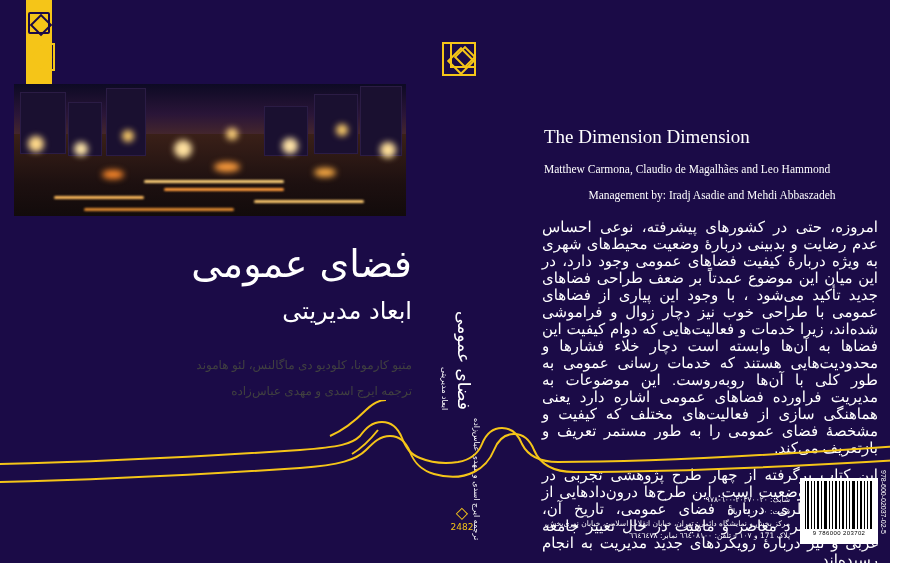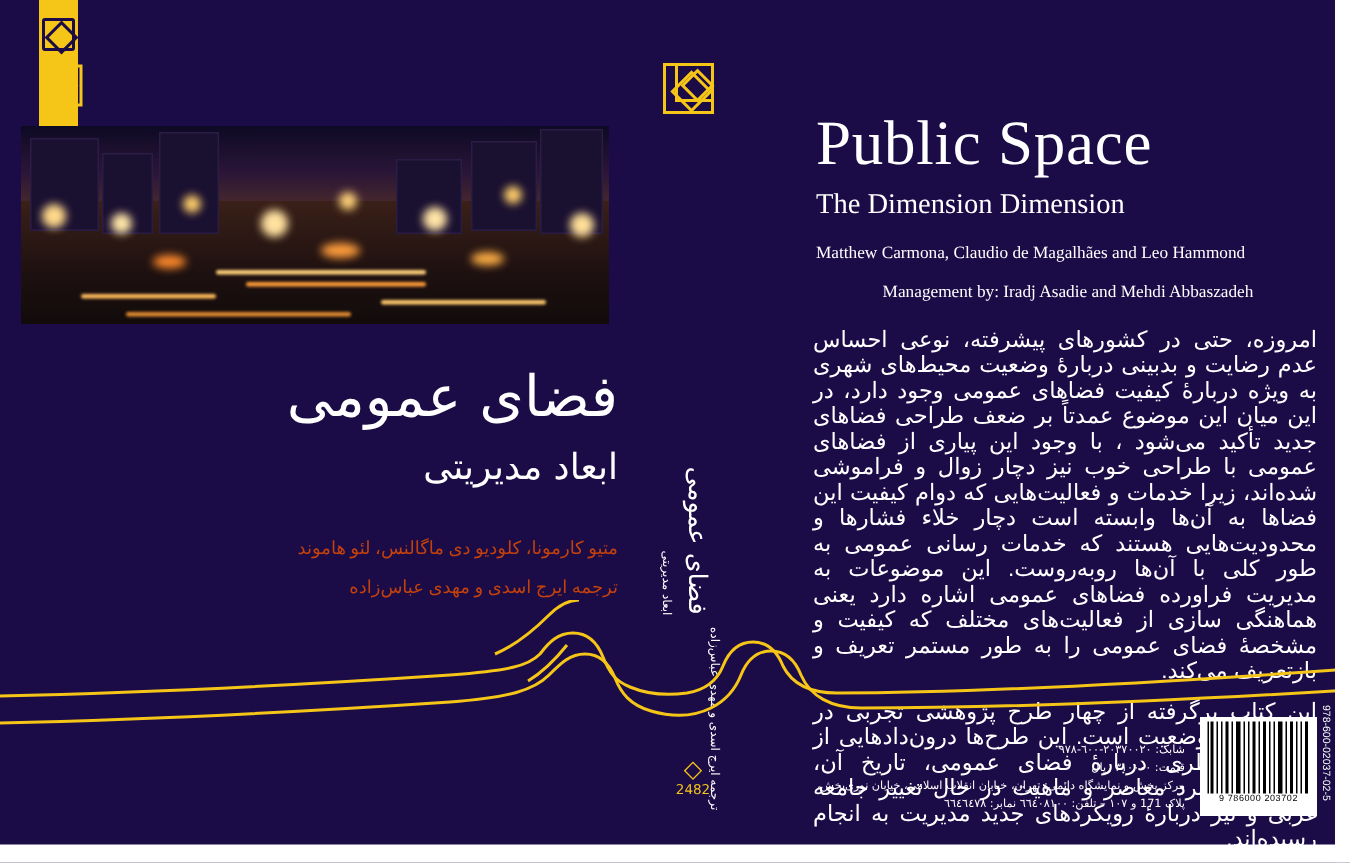--- a/index.html
+++ b/index.html
@@ -184,25 +184,25 @@
     font-size: 24px;
     line-height: 38px;
     margin-top: 2px;
   }
   .fa-authors {
     position: absolute;
     right: 20px;
     top: 352px;
     width: 396px;
     text-align: right;
-    color: #c2410c;
+    color: #404040;
     direction: rtl;
     font-size: 12px;
     line-height: 26px;
-    font-family: Liberation Serif, serif;
+    font-family: Liberation Sans, sans-serif;
   }
 
   
   .spine {
     position: absolute;
     left: 432px;
     top: 0;
     width: 62px;
     height: 563px;
   }
@@ -507,21 +507,20 @@
     <div class="spine-text-trans">ترجمه ایرج اسدی و مهدی عباس‌زاده</div>
   </div>
 
   <div class="front-cover">
 
     <div class="front-emblem">
       <div class="sq"></div>
       <div class="dia"></div>
     </div>
 
-    <div class="en-title">Public Space</div>
     <div class="en-subtitle">The Dimension Dimension</div>
     <div class="en-authors">Matthew Carmona, Claudio de Magalhães and Leo Hammond</div>
     <div class="en-translators">Management by: Iradj Asadie and Mehdi Abbaszadeh</div>
 
     <div class="fa-blurb">
       <p>امروزه، حتی در کشورهای پیشرفته، نوعی احساس عدم رضایت و بدبینی دربارهٔ وضعیت محیط‌های شهری به ویژه دربارهٔ کیفیت فضاهای عمومی وجود دارد، در این میان این موضوع عمدتاً بر ضعف طراحی فضاهای جدید تأکید می‌شود ، با وجود این پیاری از فضاهای عمومی با طراحی خوب نیز دچار زوال و فراموشی شده‌اند، زیرا خدمات و فعالیت‌هایی که دوام کیفیت این فضاها به آن‌ها وابسته است دچار خلاء فشارها و محدودیت‌هایی هستند که خدمات رسانی عمومی به طور کلی با آن‌ها روبه‌روست. این موضوعات به مدیریت فراورده فضاهای عمومی اشاره دارد یعنی هماهنگی سازی از فعالیت‌های مختلف که کیفیت و مشخصهٔ فضای عمومی را به طور مستمر تعریف و بازتعریف می‌کند.</p>
       <p>این کتاب برگرفته از چهار طرح پژوهشی تجربی در سطحی بین‌وضعیت است. این طرح‌ها درون‌دادهایی از بحث‌های نظری دربارهٔ فضای عمومی، تاریخ آن، الگوهای کاربرد معاصر و ماهیت در حال تغییر جامعه غربی و نیز دربارهٔ رویکردهای جدید مدیریت به انجام رسیده‌اند.</p>
     </div>
   </div>
 

